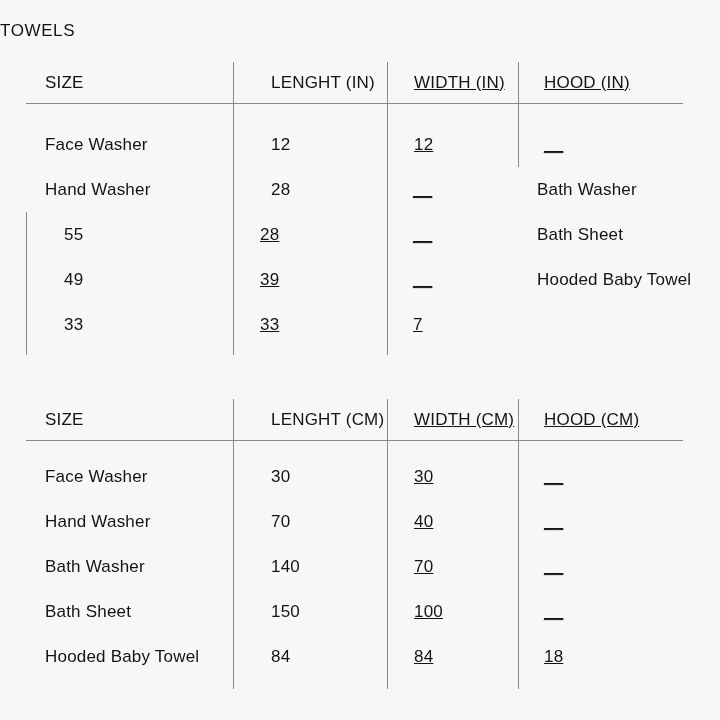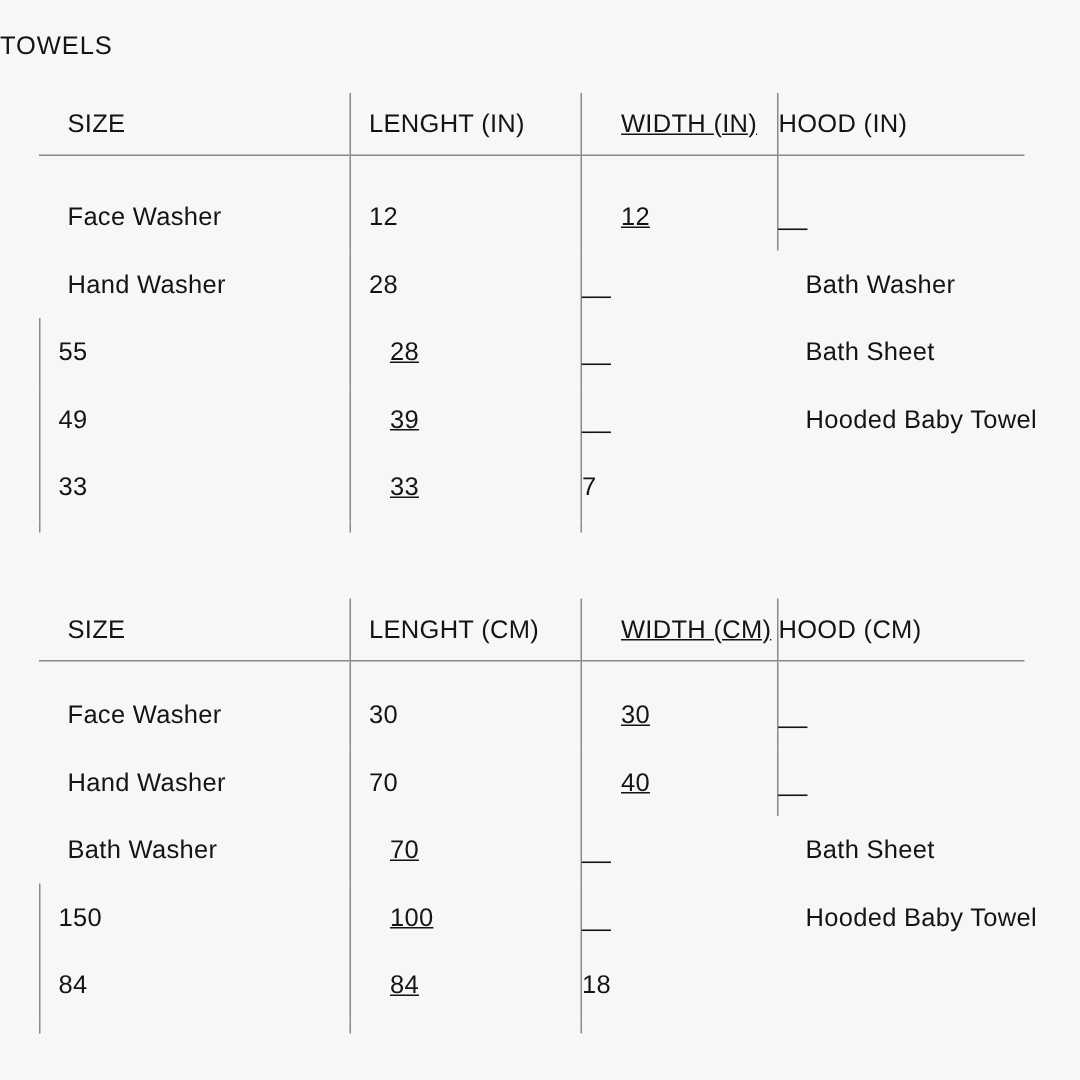--- a/index.html
+++ b/index.html
@@ -27,23 +27,23 @@
     text-align: right;
   }
   .cell {
     display: flex;
     align-items: center;
     font-size: 17px;
     letter-spacing: 0.2px;
     white-space: nowrap;
   }
   .c1 { padding-left: 19px; }
-  .c2 { padding-left: 12px; border-left: 1px solid var(--line, #8a8a8a); }
+  .c2 { padding-left: 37px; border-left: 1px solid var(--line, #8a8a8a); }
   .c3 { padding-left: 26px; border-left: 1px solid var(--line, #8a8a8a); text-decoration: underline; }
-  .c4 { border-left: 1px solid var(--line, #8a8a8a); }
+  .c4 { padding-left: 25px; border-left: 1px solid var(--line, #8a8a8a); text-decoration: underline; }
   .th { height: 42px; border-bottom: 1px solid var(--line, #8a8a8a); }
   .td { height: 45px; }
   .sp { height: 14px; }
   .t1 .sp-top { height: 18px; }
   .t1 .sp-bot { height: 8px; }
   .t2 .sp-top { height: 13px; }
   .t2 .sp-bot { height: 10px; }
 </style>
 </head>
 <body>
@@ -104,20 +104,21 @@
         <div class="cell sp sp-top c4"></div>
         <div class="cell td c1">Face Washer</div>
         <div class="cell td c2">30</div>
         <div class="cell td c3">30</div>
         <div class="cell td c4">__</div>
         <div class="cell td c1">Hand Washer</div>
         <div class="cell td c2">70</div>
         <div class="cell td c3">40</div>
         <div class="cell td c4">__</div>
         <div class="cell td c1">Bath Washer</div>
+        <div class="cell td c2">140</div>
         <div class="cell td c3">70</div>
         <div class="cell td c4">__</div>
         <div class="cell td c1">Bath Sheet</div>
         <div class="cell td c2">150</div>
         <div class="cell td c3">100</div>
         <div class="cell td c4">__</div>
         <div class="cell td c1">Hooded Baby Towel</div>
         <div class="cell td c2">84</div>
         <div class="cell td c3">84</div>
         <div class="cell td c4">18</div>

